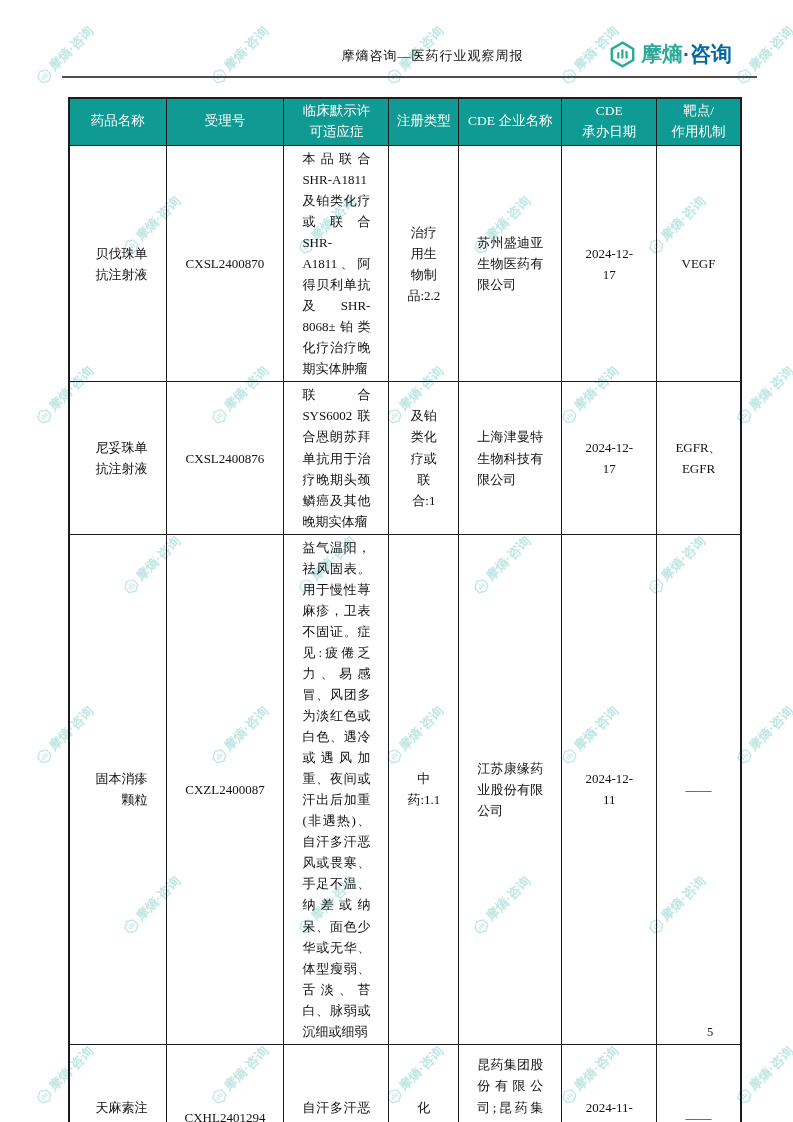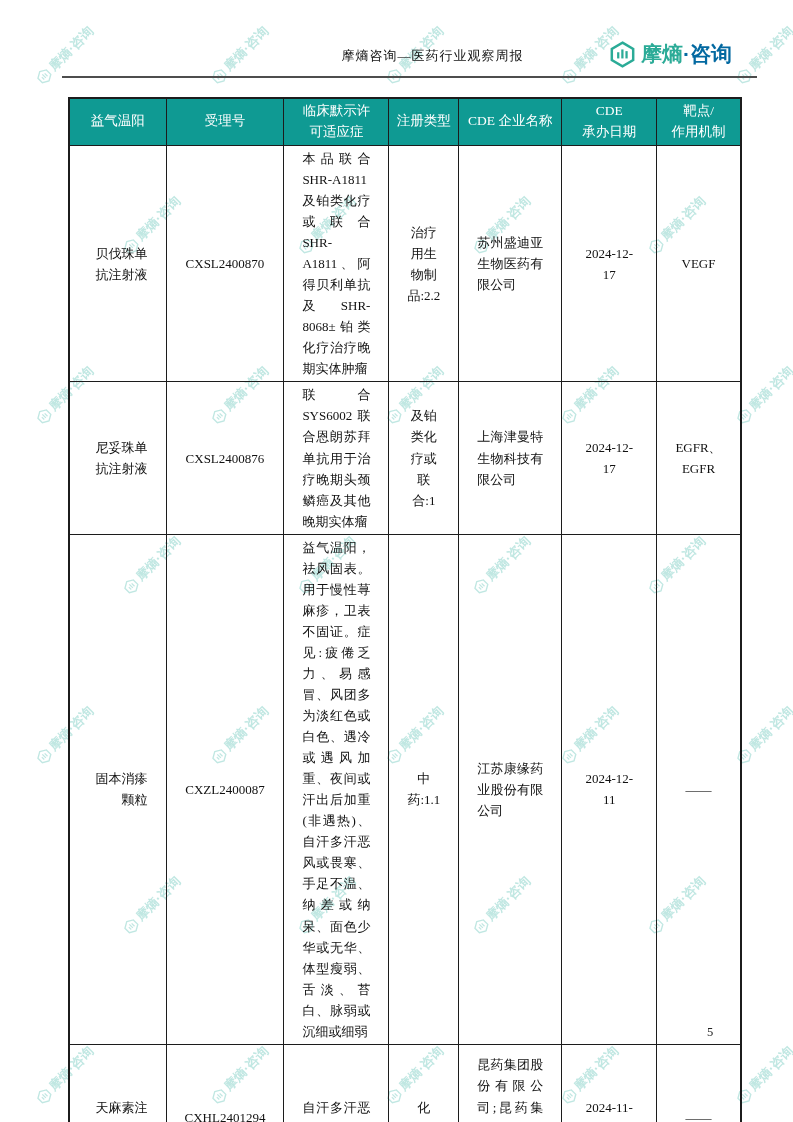--- a/index.html
+++ b/index.html
@@ -374,21 +374,21 @@
       <col style="width:97px">
         <col style="width:106px">
         <col style="width:105px">
       <col style="width:69px">
         <col style="width:103px">
         <col style="width:95px">
         <col style="width:84px">
     </colgroup>
     <thead>
       <tr class="h-head">
-        <th>益气温阳</th>
+        <th>药品名称</th>
         <th>受理号</th>
         <th>临床默示许
 可适应症</th>
         <th>注册类型</th>
         <th>CDE 企业名称</th>
         <th>CDE
 承办日期</th>
         <th>靶点/
 作用机制</th>
       </tr>

